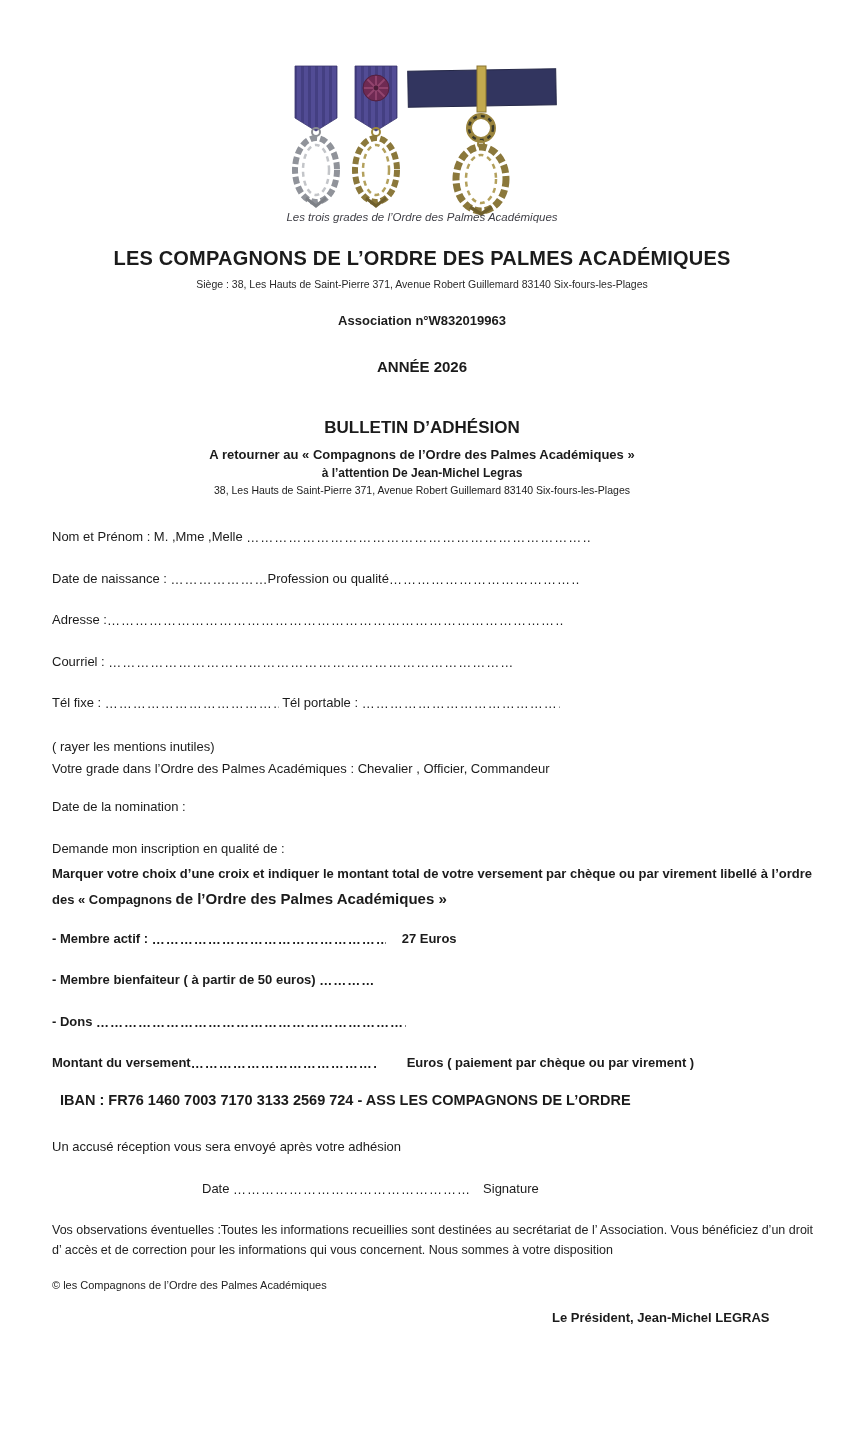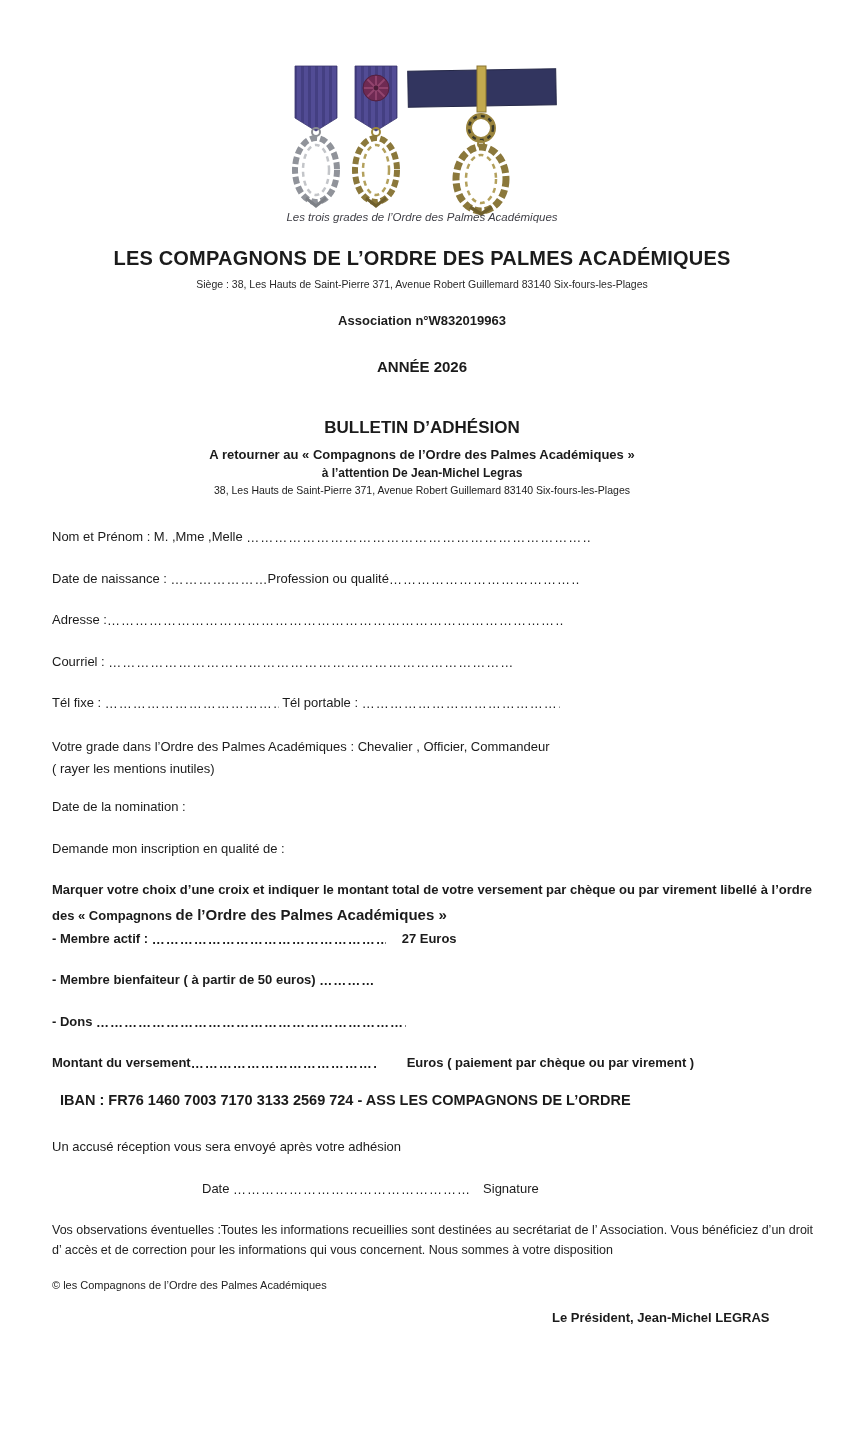--- a/index.html
+++ b/index.html
@@ -16,21 +16,21 @@
   .retourner{top:447px;font-size:13px;font-weight:bold;}
   .attention{top:466px;font-size:12px;font-weight:bold;}
   .adr2{top:484px;font-size:10.5px;font-weight:normal;}
   .caption{top:210px;font-size:11.5px;font-style:italic;color:#3f3f46;line-height:15px;}
   .fl{font-size:13px;line-height:17px;white-space:nowrap;}
   .dots{display:inline-block;overflow:hidden;white-space:nowrap;vertical-align:bottom;height:16px;letter-spacing:1px;}
   .dw-nom{width:345px}.dw-dn1{width:97px}.dw-dn2{width:190px}.dw-adr{width:458px}
   .dw-cou{width:408px}.dw-t1{width:174px}.dw-t2{width:198px}.dw-act{width:234px}
   .dw-bie{width:57px}.dw-don{width:310px}.dw-mon{width:186px}.dw-dat{width:236px}
   .gap16{display:inline-block;width:16px}.gap30{display:inline-block;width:30px}.gap14{display:inline-block;width:14px}
-  .consigne{top:861px;font-size:13px;font-weight:bold;line-height:25px;width:762px;white-space:normal;margin-top:16px;}
+  .consigne{top:861px;font-size:13px;font-weight:bold;line-height:25px;width:762px;white-space:normal;}
   .consigne .big{font-size:15px;}
   .iban{top:1092px;font-size:14.5px;font-weight:bold;margin-left:8px;}
   .datesig{left:202px;top:1180px;}
   .obs{top:1220px;font-size:12.5px;line-height:20px;width:762px;white-space:normal;color:#222;}
   .copyright{top:1279px;font-size:11px;color:#222;}
   .president{left:552px;top:1310px;font-size:13px;font-weight:bold;}
   .medal{position:absolute;top:64px;}
   .m1{left:280px}.m2{left:340px}.m3{left:406px}
 </style>
 </head>
@@ -119,22 +119,22 @@
 
 <div class="abs fl" style="top:653px">
   <span>Courriel : </span><span class="dots dw-cou">…………………………………………………………………………………………………………………………………………………………</span>
 </div>
 
 <div class="abs fl" style="top:694px">
   <span>Tél fixe : </span><span class="dots dw-t1">…………………………………………………………………………………………………………………………………………………………</span><span> Tél  portable : </span><span class="dots dw-t2">…………………………………………………………………………………………………………………………………………………………</span>
 </div>
 
 <div class="abs fl" style="top:736px;line-height:22px;white-space:normal">
+  <div>( rayer les mentions inutiles)</div>
   <div>Votre grade dans l’Ordre des Palmes Académiques : Chevalier , Officier, Commandeur</div>
-  <div>( rayer les mentions inutiles)</div>
 </div>
 
 <div class="abs fl" style="top:798px">Date de la nomination :</div>
 
 <div class="abs fl" style="top:840px">Demande mon inscription en qualité de :</div>
 
 <div class="abs fl consigne">
   <span>Marquer votre choix d’une croix et indiquer le montant total de votre versement  par chèque ou par virement libellé à l’ordre des «  Compagnons </span><span class="big">de l’Ordre des Palmes Académiques »</span>
 </div>
 

